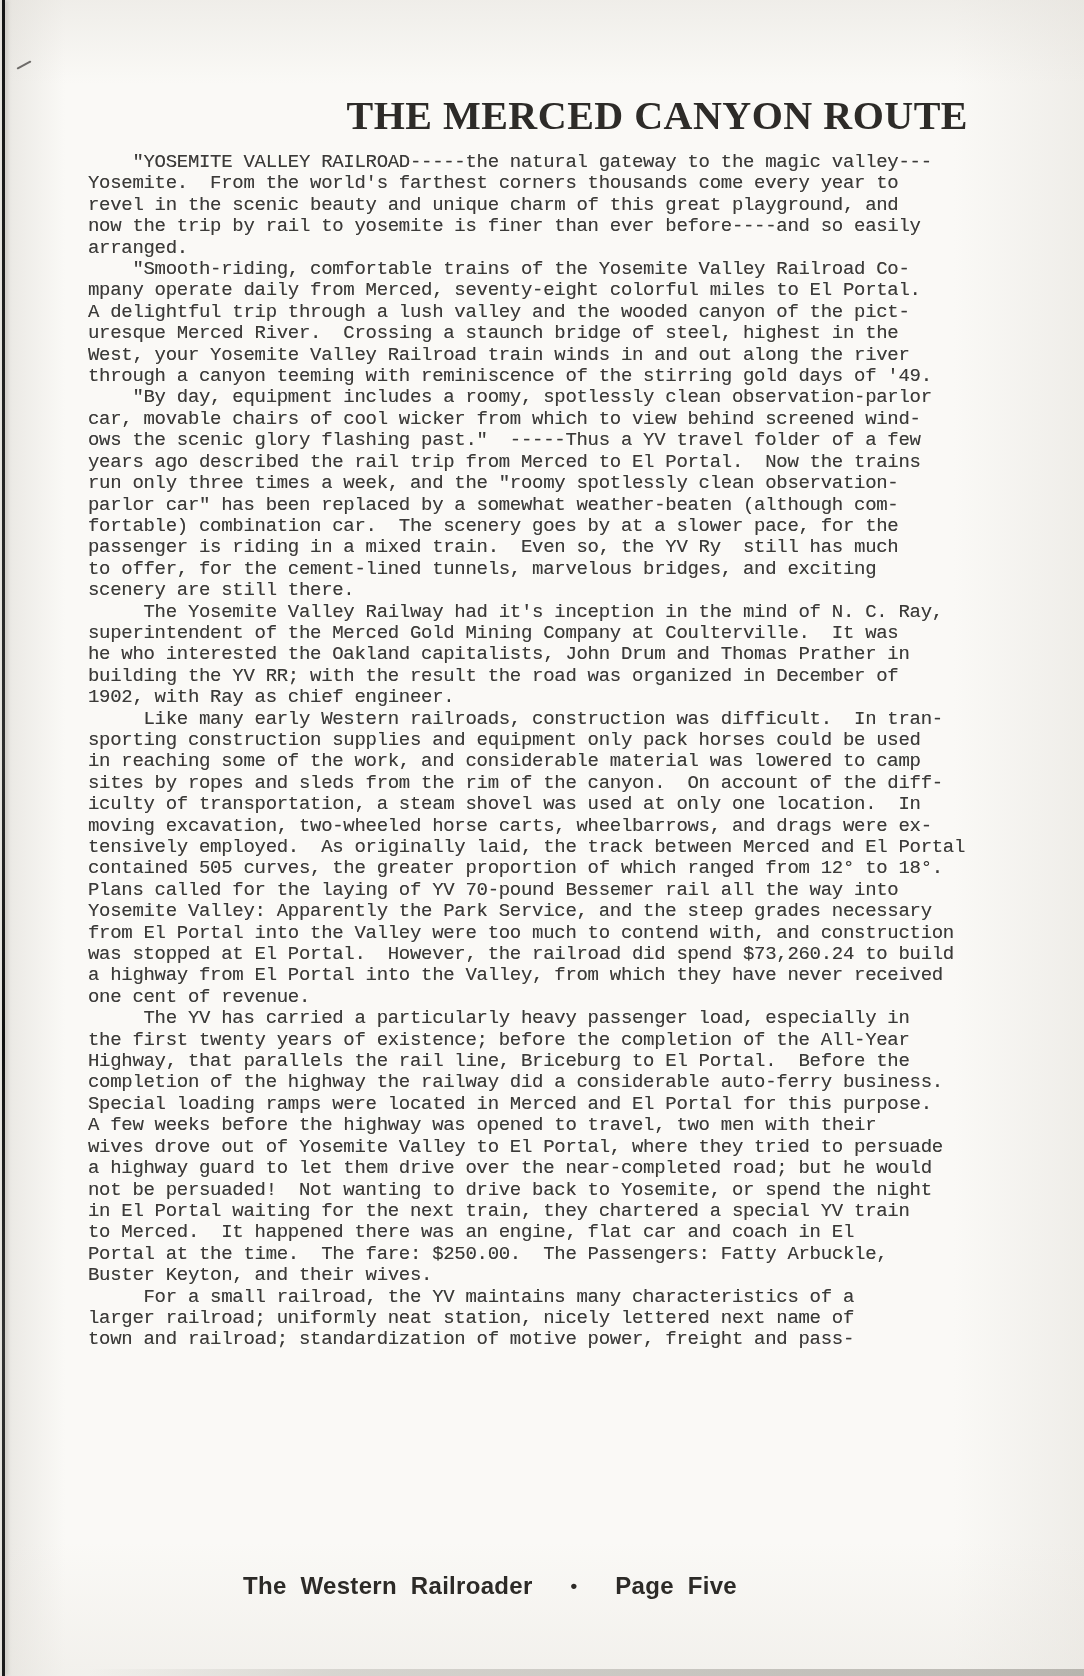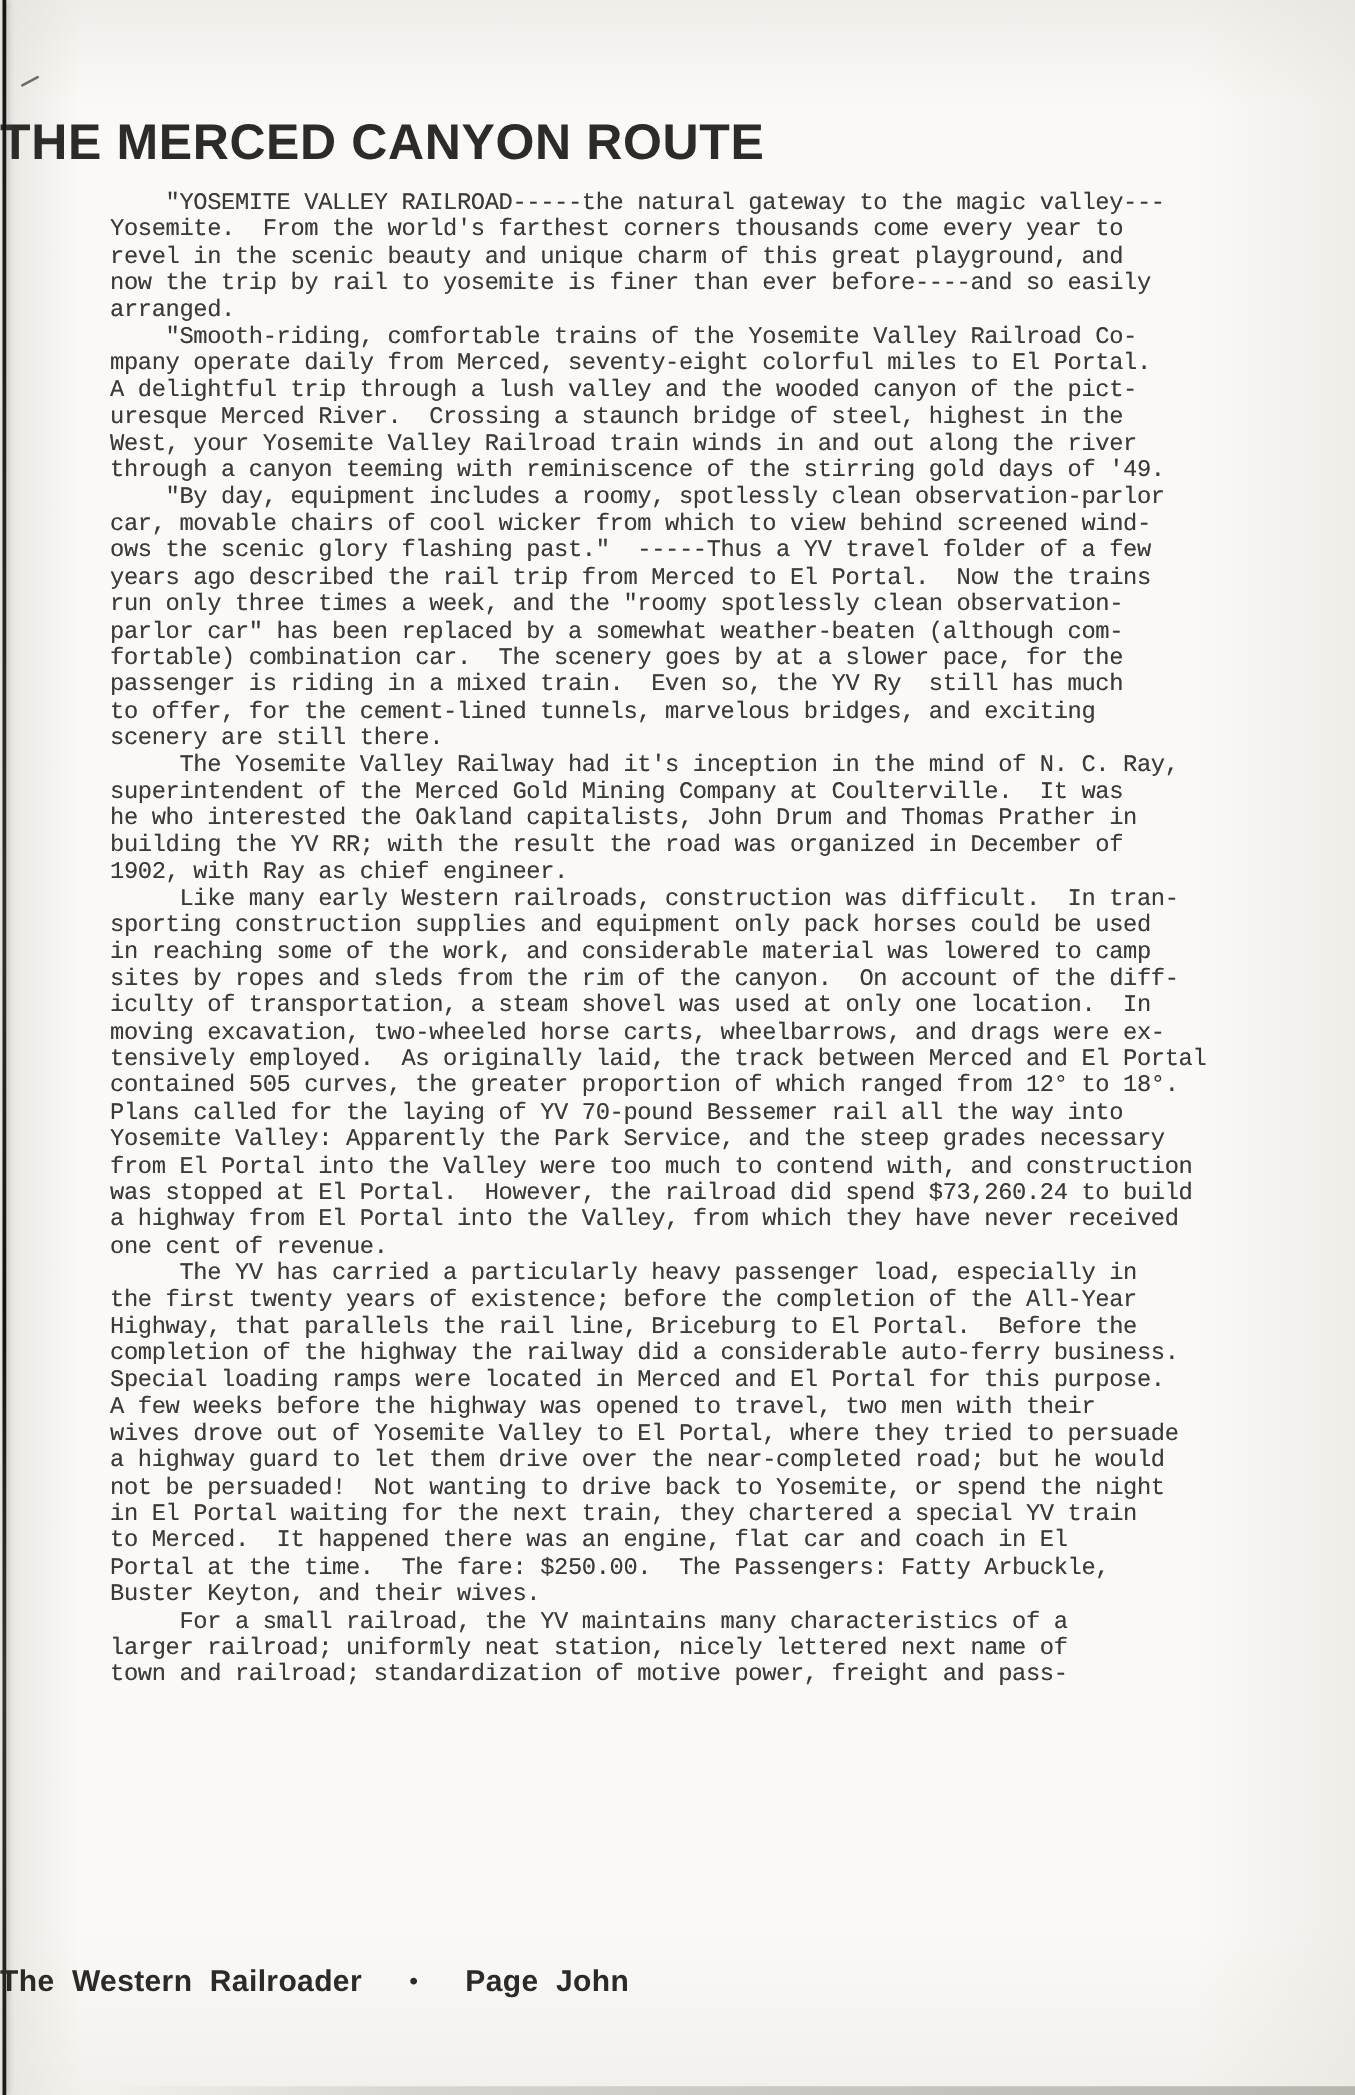--- a/index.html
+++ b/index.html
@@ -29,22 +29,22 @@
     position: absolute;
     left: 16px; top: 64px;
     width: 16px; height: 2px;
     background: #4d4b48;
     border-radius: 2px;
     transform: rotate(-28deg);
     opacity: 0.8;
   }
   .title {
     margin: 92px 116px 0 0;
-    text-align: left;
-    font-family: Liberation Sans, sans-serif;
+    text-align: right;
+    font-family: Liberation Serif, serif;
     font-weight: 700;
     font-size: 40px;
     letter-spacing: 0.5px;
     color: #2d2b28;
   }
   .body-text {
     position: absolute;
     left: 88px;
     top: 152px;
     width: 940px;
@@ -61,20 +61,21 @@
   }
   .para.spaced { }
   .footer {
     position: absolute;
     top: 1572px;
     left: 0;
     width: 100%;
     box-sizing: border-box;
     padding-right: 104px;
     display: flex;
+    justify-content: center;
     align-items: center;
     gap: 38px;
     font-family: "Liberation Sans", "DejaVu Sans", sans-serif;
     font-weight: 700;
     font-size: 24px;
     color: #2c2a27;
   }
   .footer .pub { letter-spacing: 0.3px; word-spacing: 7px; }
   .footer .bullet { font-size: 19px; }
   .footer .pagenum { letter-spacing: 0.3px; word-spacing: 7px; }
@@ -150,18 +151,18 @@
 Portal at the time.  The fare: $250.00.  The Passengers: Fatty Arbuckle,
 Buster Keyton, and their wives.</div>
     <div class="para spaced">     For a small railroad, the YV maintains many characteristics of a
 larger railroad; uniformly neat station, nicely lettered next name of
 town and railroad; standardization of motive power, freight and pass-</div>
   </div>
 
   <div class="footer">
     <span class="pub">The Western Railroader</span>
     <span class="bullet">•</span>
-    <span class="pagenum">Page John</span>
+    <span class="pagenum">Page Five</span>
   </div>
 
   <div class="bottom-shadow"></div>
 
 </div>
 
 </body></html>

